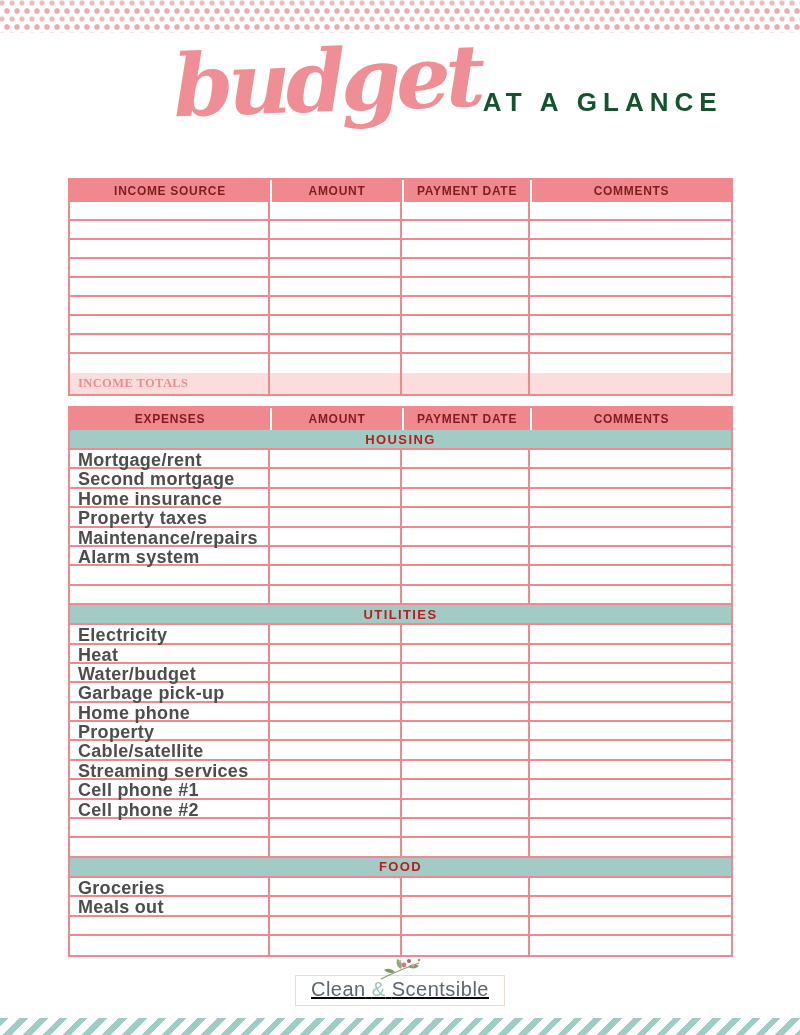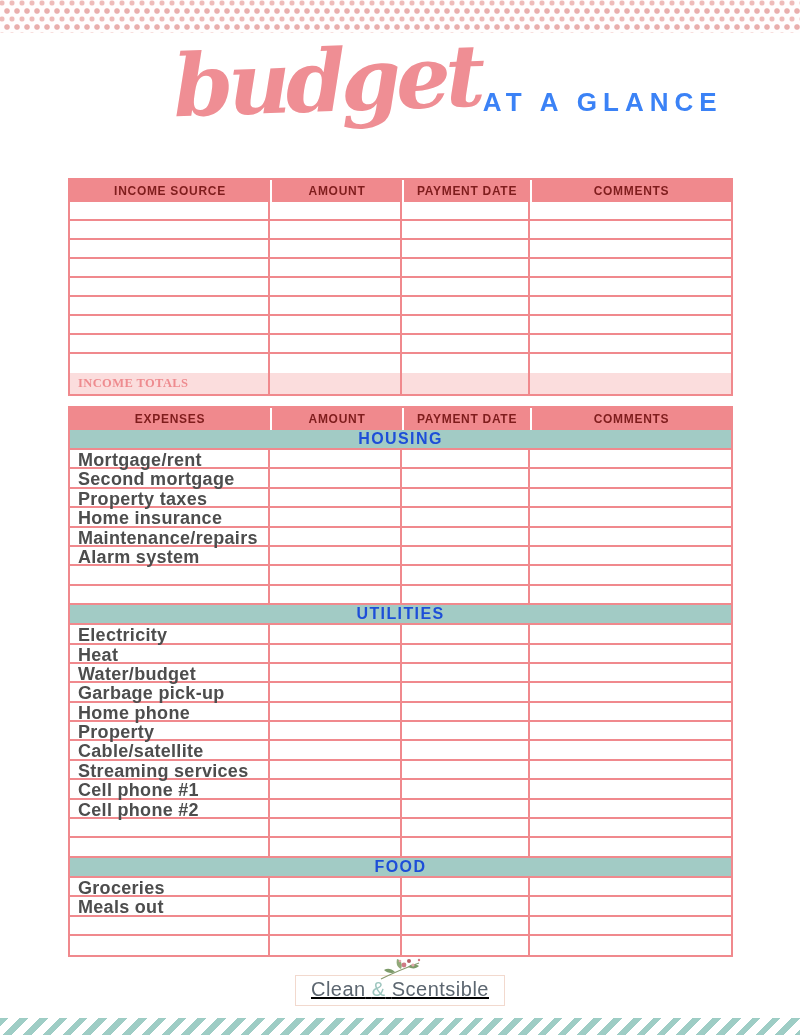--- a/index.html
+++ b/index.html
@@ -33,21 +33,21 @@
   }
   .script{
     font-family:"DejaVu Serif",serif;
     font-style:italic;font-weight:bold;
     font-size:86px;letter-spacing:-5px;
     color:#ef8e94;line-height:1;
     transform:rotate(-2deg);
   }
   .sub{
     font-size:26px;font-weight:bold;letter-spacing:6px;
-    color:#3b82f6;margin-left:2px;
+    color:#14532d;margin-left:2px;
   }
 
   
   .tbl{position:absolute;left:68px;width:665px;border:2px solid var(--pink);background:#fff;}
   .income-tbl{top:178px;}
   .expenses-tbl{top:406px;}
   .row,.thead,.totals{display:grid;grid-template-columns:200px 132px 128px 1fr;}
   .thead{height:22px;background:var(--pink);}
   .hcell{
     display:flex;align-items:center;justify-content:center;
@@ -61,21 +61,21 @@
   .cell{border-right:2px solid var(--pink);}
   .cell:last-child{border-right:none;}
   .labelcell{
     display:flex;align-items:center;padding-left:8px;
     font-size:18px;color:var(--label);letter-spacing:.3px;font-weight:700;
   }
   .section-bar{
     height:20px;border-bottom:2px solid var(--pink);
     background:var(--teal);
     display:flex;align-items:center;justify-content:center;
-    color:#1d4ed8;font-size:16px;font-weight:bold;letter-spacing:1.4px;
+    color:#b91c1c;font-size:13px;font-weight:bold;letter-spacing:1.4px;
   }
   .totals{height:21px;background:var(--pink-light);}
   .totals .cell{display:flex;align-items:center;}
   .totals .labelcell{
     color:var(--pink-text);font-size:12.5px;font-weight:bold;letter-spacing:.4px;font-family:Liberation Serif, serif;
   }
 
   
   .footer{
     position:absolute;top:956px;left:0;width:100%;
@@ -193,27 +193,27 @@
           <div class="cell"></div>
           <div class="cell"></div>
         </div>
         <div class="row">
           <div class="cell labelcell">Second mortgage</div>
           <div class="cell"></div>
           <div class="cell"></div>
           <div class="cell"></div>
         </div>
         <div class="row">
+          <div class="cell labelcell">Home insurance</div>
+          <div class="cell"></div>
+          <div class="cell"></div>
+          <div class="cell"></div>
+        </div>
+        <div class="row">
           <div class="cell labelcell">Property taxes</div>
-          <div class="cell"></div>
-          <div class="cell"></div>
-          <div class="cell"></div>
-        </div>
-        <div class="row">
-          <div class="cell labelcell">Home insurance</div>
           <div class="cell"></div>
           <div class="cell"></div>
           <div class="cell"></div>
         </div>
         <div class="row">
           <div class="cell labelcell">Maintenance/repairs</div>
           <div class="cell"></div>
           <div class="cell"></div>
           <div class="cell"></div>
         </div>

